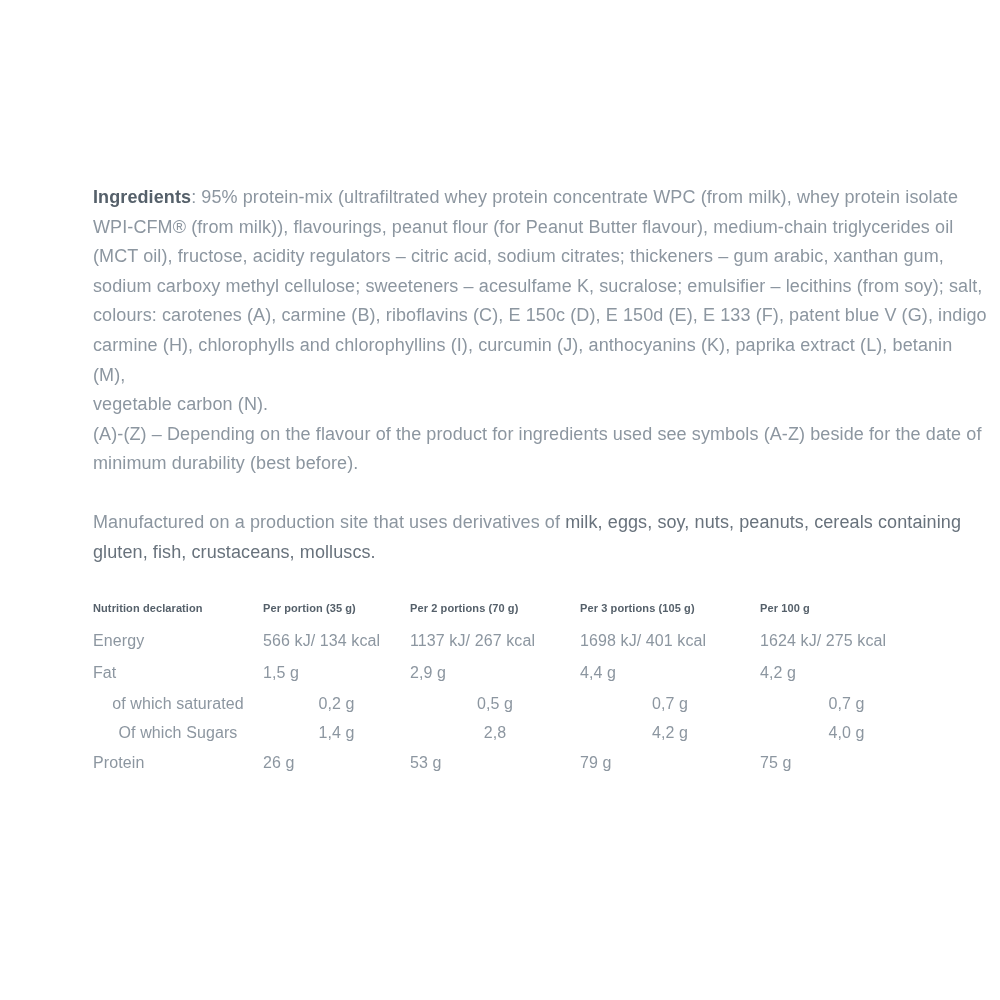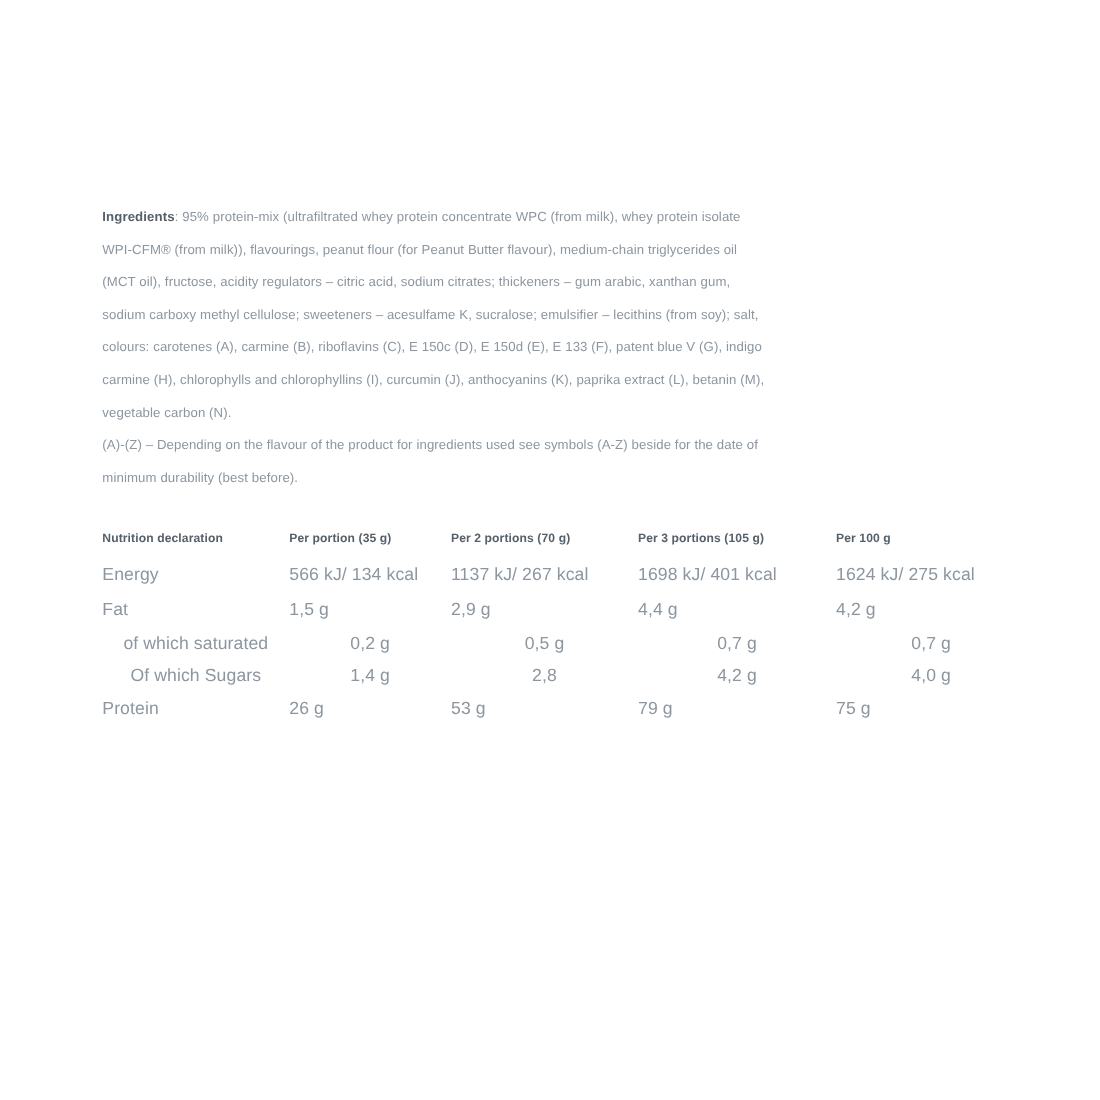--- a/index.html
+++ b/index.html
@@ -16,21 +16,21 @@
     overflow: hidden;
   }
   .content {
     position: absolute;
     top: 183px;
     left: 93px;
     width: 895px;
   }
   .para {
     margin: 0;
-    font-size: 12px;
+    font-size: 18px;
     line-height: 29.6px;
     color: #8c96a0;
     letter-spacing: 0.1px;
   }
   .pre { white-space: pre-line; }
   .bold-dark {
     color: #55606a;
     font-weight: 700;
   }
   .manufactured { margin-top: 29px; }
@@ -73,20 +73,22 @@
 WPI-CFM® (from milk)), flavourings, peanut flour (for Peanut Butter flavour), medium-chain triglycerides oil
 (MCT oil), fructose, acidity regulators – citric acid, sodium citrates; thickeners – gum arabic, xanthan gum,
 sodium carboxy methyl cellulose; sweeteners – acesulfame K, sucralose; emulsifier – lecithins (from soy); salt,
 colours: carotenes (A), carmine (B), riboflavins (C), E 150c (D), E 150d (E), E 133 (F), patent blue V (G), indigo
 carmine (H), chlorophylls and chlorophyllins (I), curcumin (J), anthocyanins (K), paprika extract (L), betanin (M),
 vegetable carbon (N).</span></p>
 
     <p class="para pre">(A)-(Z) – Depending on the flavour of the product for ingredients used see symbols (A-Z) beside for the date of
 minimum durability (best before).</p>
 
+    <p class="para manufactured"><span>Manufactured on a production site that uses derivatives of </span><span class="allergens pre">milk, eggs, soy, nuts, peanuts, cereals containing
+gluten, fish, crustaceans, molluscs.</span></p>
 
     <table class="nutrition">
       <colgroup>
         <col style="width:170px">
         <col style="width:147px">
         <col style="width:170px">
         <col style="width:180px">
         <col style="width:173px">
       </colgroup>
       <thead>

